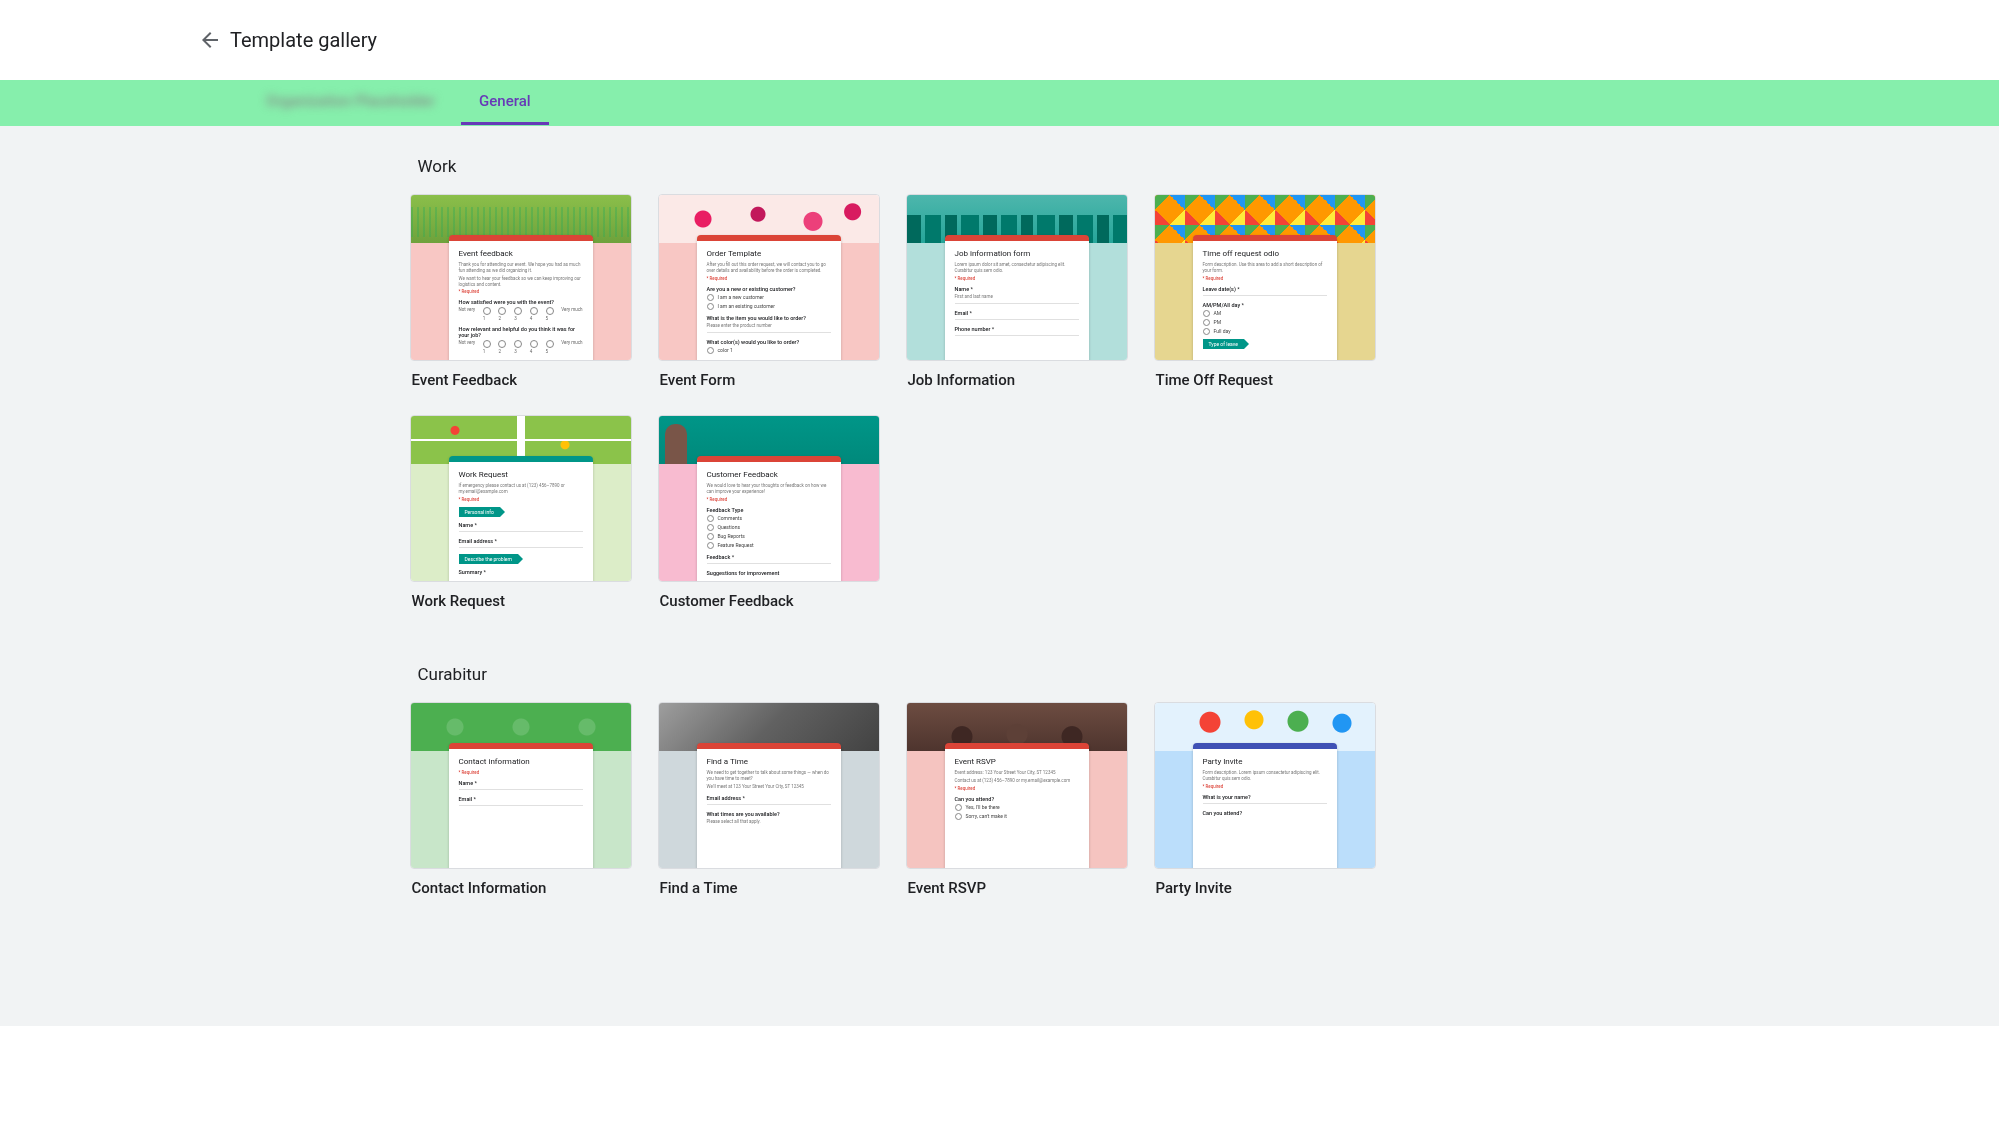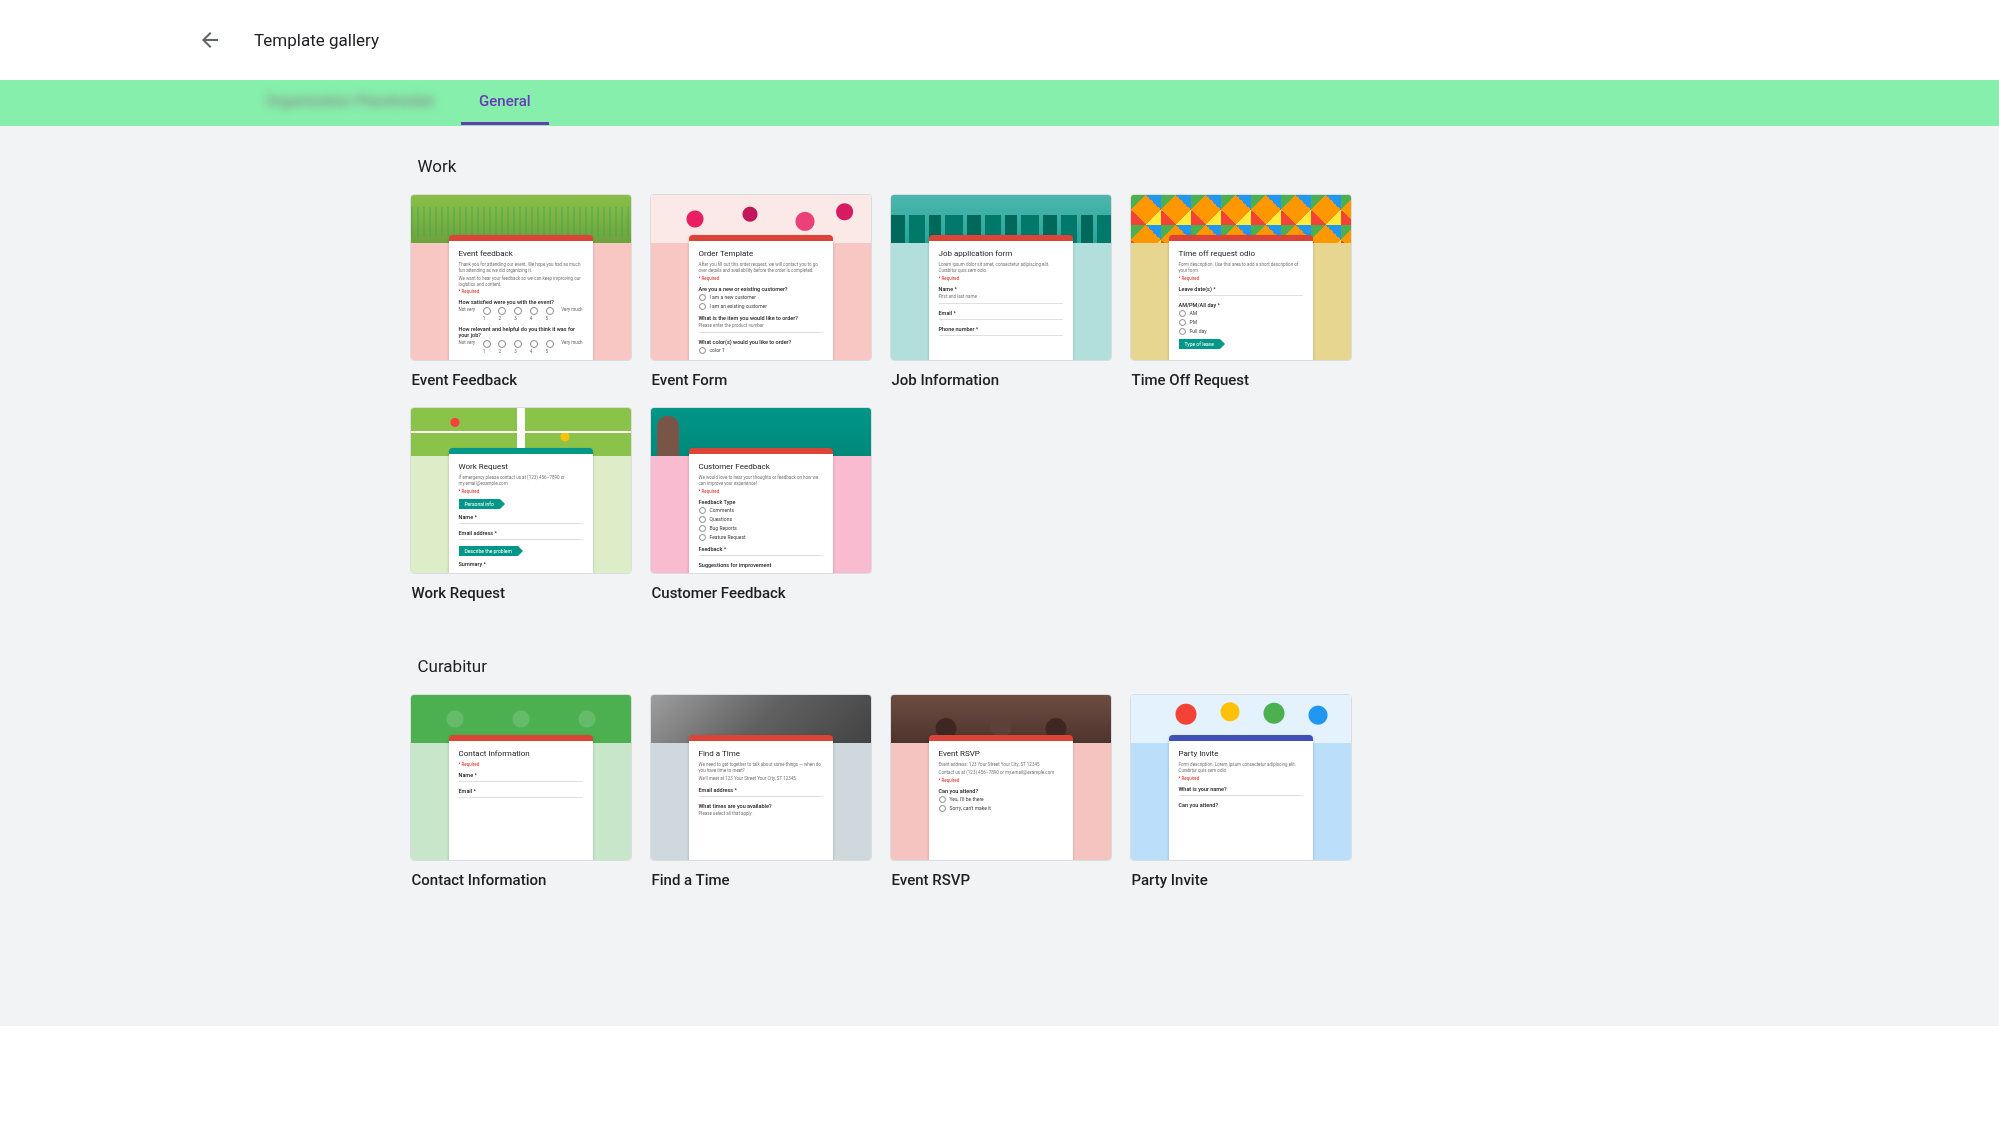--- a/index.html
+++ b/index.html
@@ -16,24 +16,23 @@
     background: #fff;
   }
   .back-btn {
     width: 40px; height: 40px;
     display: flex; align-items: center; justify-content: center;
     border-radius: 50%;
     cursor: pointer;
     color: #5f6368;
   }
   .page-title {
-    font-size: 17px;
+    font-size: 20px;
     font-weight: 400;
     color: #202124;
-    margin-left: 24px;
   }
   .tabs-row {
     display: flex;
     padding-left: 248px;
     background: #86efac;
     border-bottom: 1px solid transparent;
   }
   .tab {
     padding: 12px 18px;
     font-size: 15px;
@@ -57,21 +56,21 @@
   }
   .section-title {
     font-size: 17px;
     font-weight: 400;
     color: #202124;
     padding: 6px 0 18px 8px;
   }
   .grid {
     display: flex;
     flex-wrap: wrap;
-    gap: 18px;
+    gap: 26px;
     margin-bottom: 48px;
   }
   .card {
     width: 222px;
     cursor: pointer;
   }
   .thumb {
     width: 222px;
     height: 167px;
     border: 1px solid #dadce0;
@@ -254,21 +253,21 @@
                 <div class="opt">color 1</div>
               </div>
             </div>
             <div class="card-label">Event Form</div>
           </div>
           <div class="card">
             <div class="thumb">
               <div class="hdr-img img-skyline"></div>
               <div class="body-bg" style="background: rgb(178, 223, 219);"></div>
               <div class="paper">
-                <h6>Job application form</h6>
+                <h6>Job information form</h6>
                 <div class="desc">Lorem ipsum dolor sit amet, consectetur adipiscing elit. Curabitur quis sem odio.</div>
                 <div class="req">* Required</div>
                 <div class="q">Name *</div>
                 <div class="desc">First and last name</div>
                 <div class="line"></div>
                 <div class="q">Email *</div>
                 <div class="line"></div>
                 <div class="q">Phone number *</div>
                 <div class="line"></div>
               </div>

